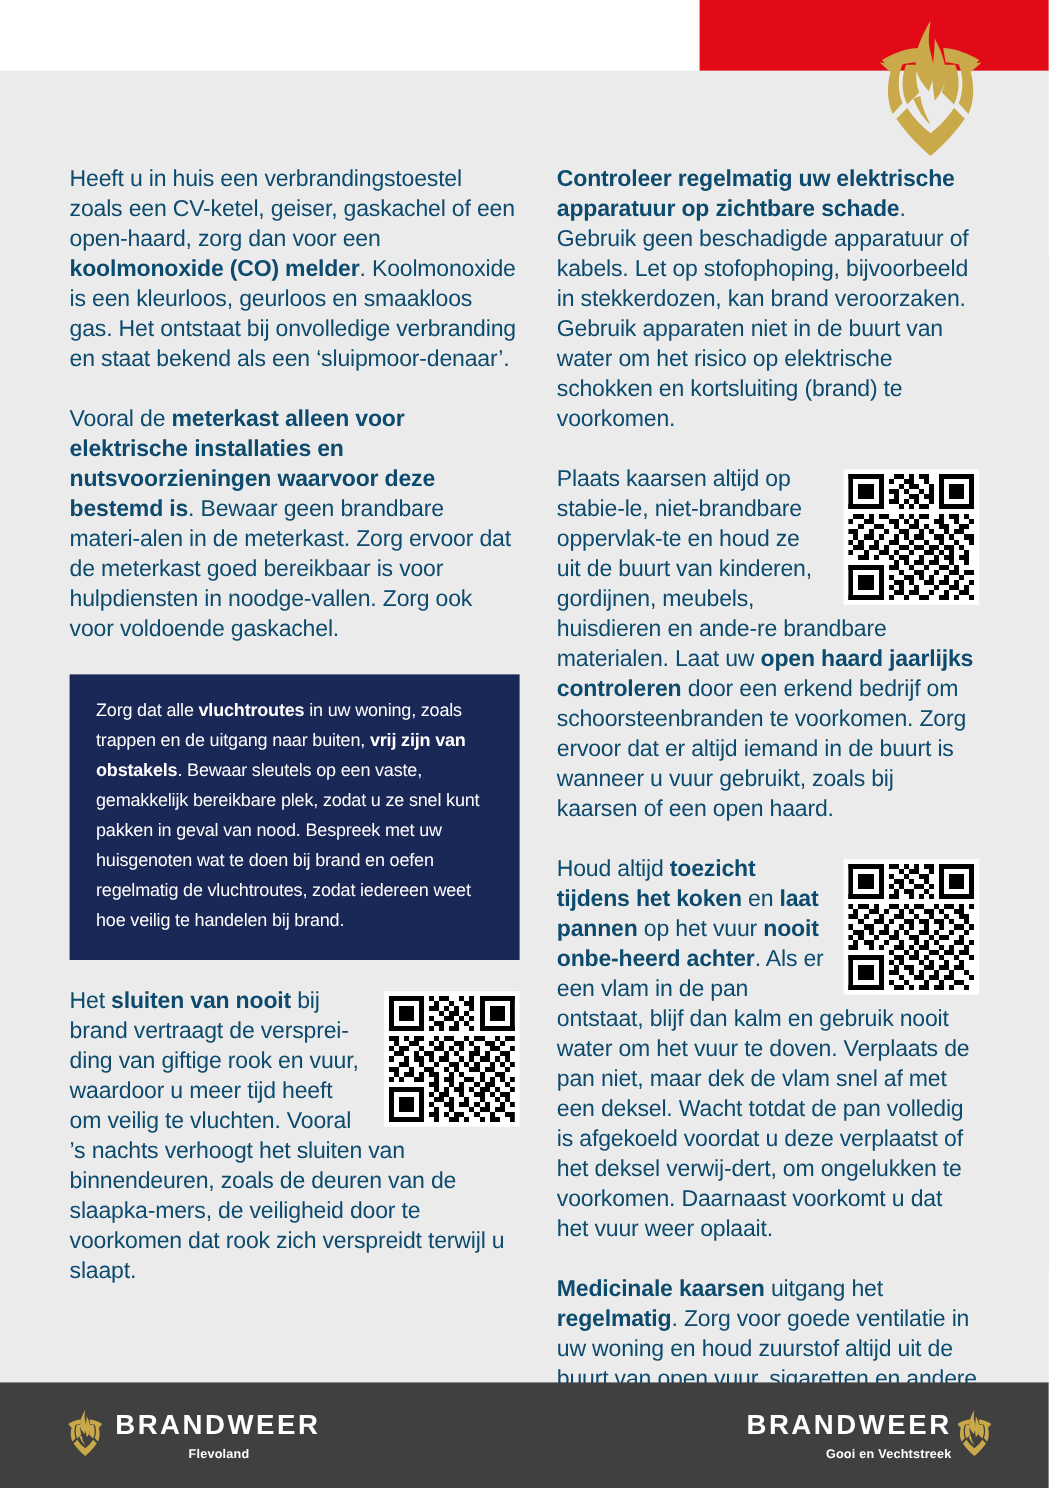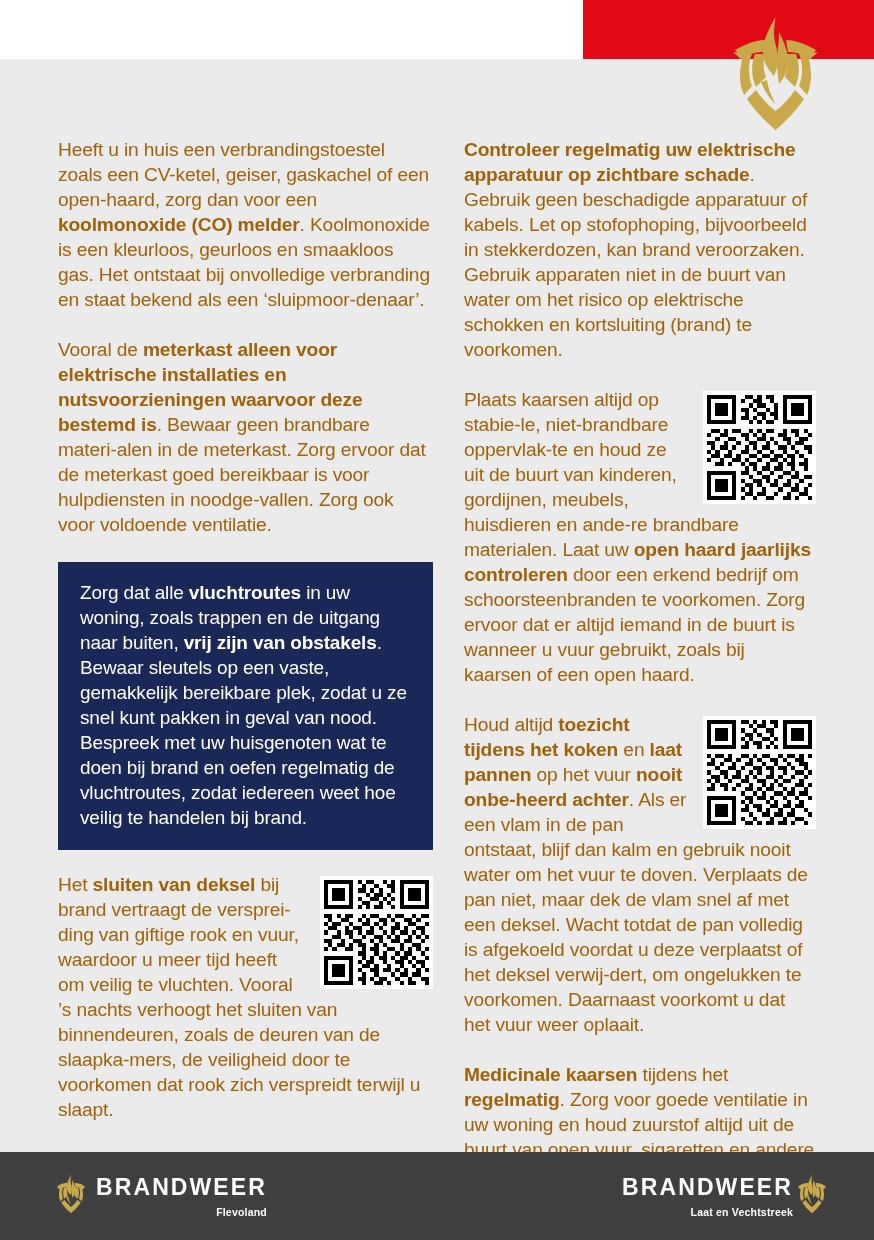--- a/index.html
+++ b/index.html
@@ -53,42 +53,42 @@
   }
   .col {
     position: absolute;
     top: 78px;
   }
   .col-left  { left: 58px;  width: 375px; }
   .col-right { left: 464px; width: 352px; }
 
   p.para {
     margin: 0 0 25px 0;
-    color: #a16207;
+    color: #0c4a6e;
     font-size: 19.2px;
     line-height: 25px;
     letter-spacing: -0.15px;
     font-weight: 400;
   }
   p.para b, .para strong { font-weight: 700; }
   p.para:last-child { margin-bottom: 0; }
 
   
   .callout {
     background: #1a2857;
     color: #ffffff;
     padding: 18px 22px 20px 22px;
     margin: 0 0 22px 0;
     box-sizing: border-box;
     width: 375px;
   }
   .callout p {
     margin: 0;
     color: #ffffff;
-    font-size: 19px;
+    font-size: 15px;
     line-height: 25px;
     letter-spacing: -0.15px;
   }
   .callout b { font-weight: 700; color: #ffffff; }
 
   
   .qr {
     width: 113px;
     height: 113px;
     background: #ffffff;
@@ -132,21 +132,21 @@
   }
   .logo-sub {
     color: #ffffff;
     font-weight: 700;
     font-size: 10.5px;
     letter-spacing: 0.2px;
     line-height: 14px;
     margin-top: 5px;
   }
   .logo-left .logo-text-wrap { margin-left: 8px; }
-  .logo-left .logo-sub { text-align: right; padding-left: 2px; }
+  .logo-left .logo-sub { text-align: center; padding-left: 2px; }
   .logo-right .logo-text-wrap { margin-right: 2px; align-items: flex-end; }
   .logo-right .logo-sub { text-align: right; }
 </style>
 </head>
 <body>
 
 <div class="top-band"></div>
 <div class="top-band-red"></div>
 <div class="page-bg"></div>
 
@@ -165,21 +165,21 @@
   </g>
 </svg>
 
 <div class="content">
 
   <div class="col col-left">
 
     <p class="para"><span>Heeft u in huis een verbrandingstoestel zoals een CV-ketel, geiser, gaskachel of een open-haard, zorg dan voor een </span><b>koolmonoxide (CO) melder</b><span>. Koolmonoxide is een kleurloos, geurloos en smaakloos gas. Het ontstaat bij onvolledige verbranding en staat bekend als een ‘sluipmoor-denaar’.</span></p>
 
 
-    <p class="para"><span>Vooral de </span><b>meterkast alleen voor elektrische installaties en nutsvoorzieningen waarvoor deze bestemd is</b><span>. Bewaar geen brandbare materi-alen in de meterkast. Zorg ervoor dat de meterkast goed bereikbaar is voor hulpdiensten in noodge-vallen. Zorg ook voor voldoende ventilatie.</span></p>
+    <p class="para"><span>Vooral de </span><b>meterkast alleen voor elektrische installaties en nutsvoorzieningen waarvoor deze bestemd is</b><span>. Bewaar geen brandbare materi-alen in de meterkast. Zorg ervoor dat de meterkast goed bereikbaar is voor hulpdiensten in noodge-vallen. Zorg ook voor voldoende gaskachel.</span></p>
 
     <div class="callout">
       <p><span>Zorg dat alle </span><b>vluchtroutes</b><span> in uw woning, zoals trappen en de uitgang naar buiten, </span><b>vrij zijn van obstakels</b><span>. Bewaar sleutels op een vaste, gemakkelijk bereikbare plek, zodat u ze snel kunt pakken in geval van nood. Bespreek met uw huisgenoten wat te doen bij brand en oefen regelmatig de vluchtroutes, zodat iedereen weet hoe veilig te handelen bij brand.</span></p>
     </div>
 
     <p class="para clearfix">
       <span class="qr">
         <svg viewBox="0 0 25 25" shape-rendering="crispEdges" xmlns="http://www.w3.org/2000/svg">
           <rect width="25" height="25" fill="#fff"></rect>
           <g fill="#000">
@@ -347,21 +347,21 @@
               <rect x="23" y="23" width="2" height="1"></rect>
             <rect x="9" y="24" width="1" height="1"></rect>
               <rect x="12" y="24" width="2" height="1"></rect>
               <rect x="15" y="24" width="1" height="1"></rect>
               <rect x="18" y="24" width="1" height="1"></rect>
               <rect x="20" y="24" width="2" height="1"></rect>
               <rect x="24" y="24" width="1" height="1"></rect>
           </g>
         </svg>
       </span>
-      <span><span>Het </span><b>sluiten van deksel</b><span> bij brand vertraagt de versprei-ding van giftige rook en vuur, waardoor u meer tijd heeft om veilig te vluchten. Vooral ’s nachts verhoogt het sluiten van binnendeuren, zoals de deuren van de slaapka-mers, de veiligheid door te voorkomen dat rook zich verspreidt terwijl u slaapt.</span></span>
+      <span><span>Het </span><b>sluiten van nooit</b><span> bij brand vertraagt de versprei-ding van giftige rook en vuur, waardoor u meer tijd heeft om veilig te vluchten. Vooral ’s nachts verhoogt het sluiten van binnendeuren, zoals de deuren van de slaapka-mers, de veiligheid door te voorkomen dat rook zich verspreidt terwijl u slaapt.</span></span>
     </p>
 
   </div>
 
   <div class="col col-right">
 
     <p class="para"><b>Controleer regelmatig uw elektrische apparatuur op zichtbare schade</b><span>. Gebruik geen beschadigde apparatuur of kabels. Let op stofophoping, bijvoorbeeld in stekkerdozen, kan brand veroorzaken. Gebruik apparaten niet in de buurt van water om het risico op elektrische schokken en kortsluiting (brand) te voorkomen.</span></p>
 
     <p class="para clearfix">
       <span class="qr">
@@ -698,21 +698,21 @@
               <rect x="14" y="24" width="2" height="1"></rect>
               <rect x="17" y="24" width="2" height="1"></rect>
               <rect x="20" y="24" width="1" height="1"></rect>
               <rect x="23" y="24" width="1" height="1"></rect>
           </g>
         </svg>
       </span>
       <span><span>Houd altijd </span><b>toezicht tijdens het koken</b><span> en </span><b>laat pannen</b><span> op het vuur </span><b>nooit onbe-heerd achter</b><span>. Als er een vlam in de pan ontstaat, blijf dan kalm en gebruik nooit water om het vuur te doven. Verplaats de pan niet, maar dek de vlam snel af met een deksel. Wacht totdat de pan volledig is afgekoeld voordat u deze verplaatst of het deksel verwij-dert, om ongelukken te voorkomen. Daarnaast voorkomt u dat het vuur weer oplaait.</span></span>
     </p>
 
-    <p class="para"><b>Medicinale kaarsen</b><span> tijdens het </span><b>regelmatig</b><span>. Zorg voor goede ventilatie in uw woning en houd zuurstof altijd uit de buurt van open vuur, sigaretten en andere brandbare materialen om gevaarlijke situaties te voorkomen.</span></p>
+    <p class="para"><b>Medicinale kaarsen</b><span> uitgang het </span><b>regelmatig</b><span>. Zorg voor goede ventilatie in uw woning en houd zuurstof altijd uit de buurt van open vuur, sigaretten en andere brandbare materialen om gevaarlijke situaties te voorkomen.</span></p>
 
   </div>
 </div>
 
 <div class="footer">
 
   <div class="logo-left">
     <svg class="logo-mark" viewBox="0 0 97 118" xmlns="http://www.w3.org/2000/svg">
       <g fill="#c9a94a">
         <path d="M48.5 3 C41 16 36 27 36 38 C36 49 42 56 47 62 C49 57 51 52 51 45 C51 35 47 28 47 20 C47 13 48 8 48.5 3 Z"></path>
@@ -729,21 +729,21 @@
     </svg>
     <span class="logo-text-wrap">
       <span class="logo-word">BRANDWEER</span>
       <span class="logo-sub">Flevoland</span>
     </span>
   </div>
 
   <div class="logo-right">
     <span class="logo-text-wrap">
       <span class="logo-word">BRANDWEER</span>
-      <span class="logo-sub">Laat en Vechtstreek</span>
+      <span class="logo-sub">Gooi en Vechtstreek</span>
     </span>
     <svg class="logo-mark" viewBox="0 0 97 118" xmlns="http://www.w3.org/2000/svg">
       <g fill="#c9a94a">
         <path d="M48.5 3 C41 16 36 27 36 38 C36 49 42 56 47 62 C49 57 51 52 51 45 C51 35 47 28 47 20 C47 13 48 8 48.5 3 Z"></path>
         <path d="M52 18 C57 28 61 37 61 47 C61 57 57 64 52 70 C51 63 50 57 50 50 C50 39 52 28 52 18 Z"></path>
         <path d="M8 36 C20 29 31 26 38 26 L36 38 C30 38 22 40 15 44 L8 36 Z"></path>
         <path d="M89 36 C77 29 66 26 59 26 L61 38 C67 38 75 40 82 44 L89 36 Z"></path>
         <path d="M6 38 L15 46 C12 58 12 70 17 81 L25 72 C21 62 21 49 25 40 L6 38 Z"></path>
         <path d="M91 38 L82 46 C85 58 85 70 80 81 L72 72 C76 62 76 49 72 40 L91 38 Z"></path>
         <path d="M28 40 C24 50 24 63 29 73 L39 63 C36 55 36 47 38 40 L28 40 Z"></path>

